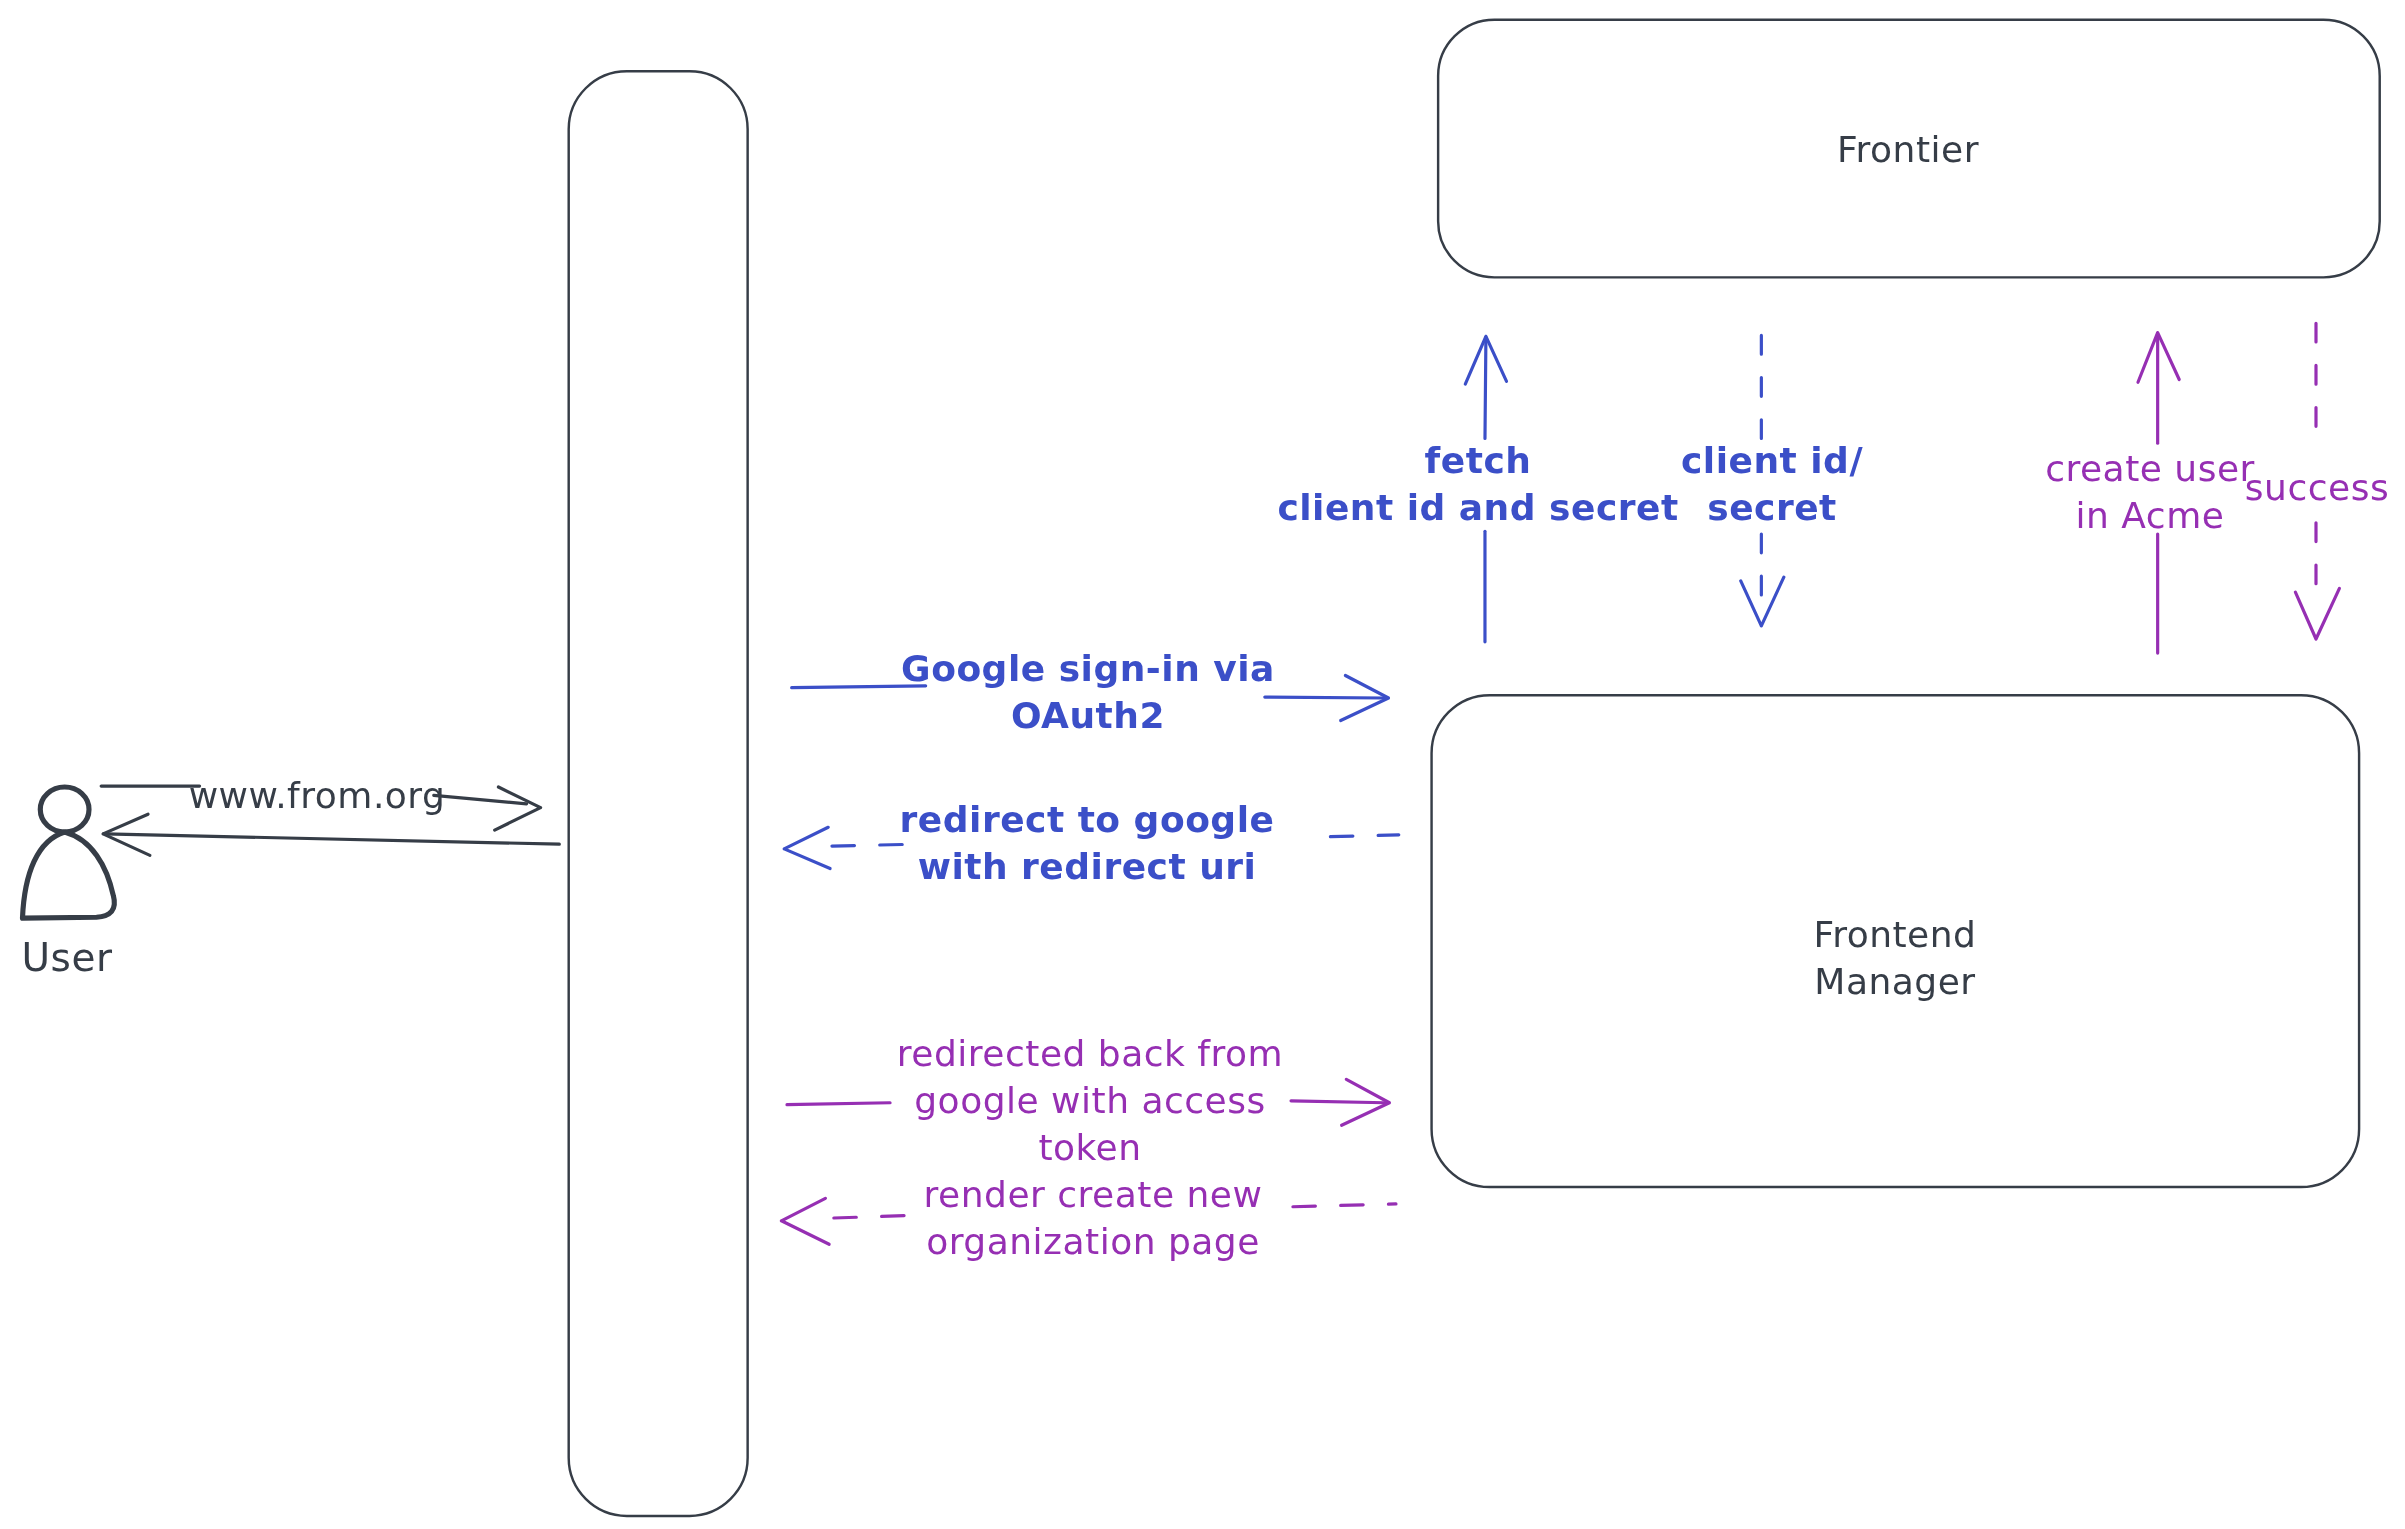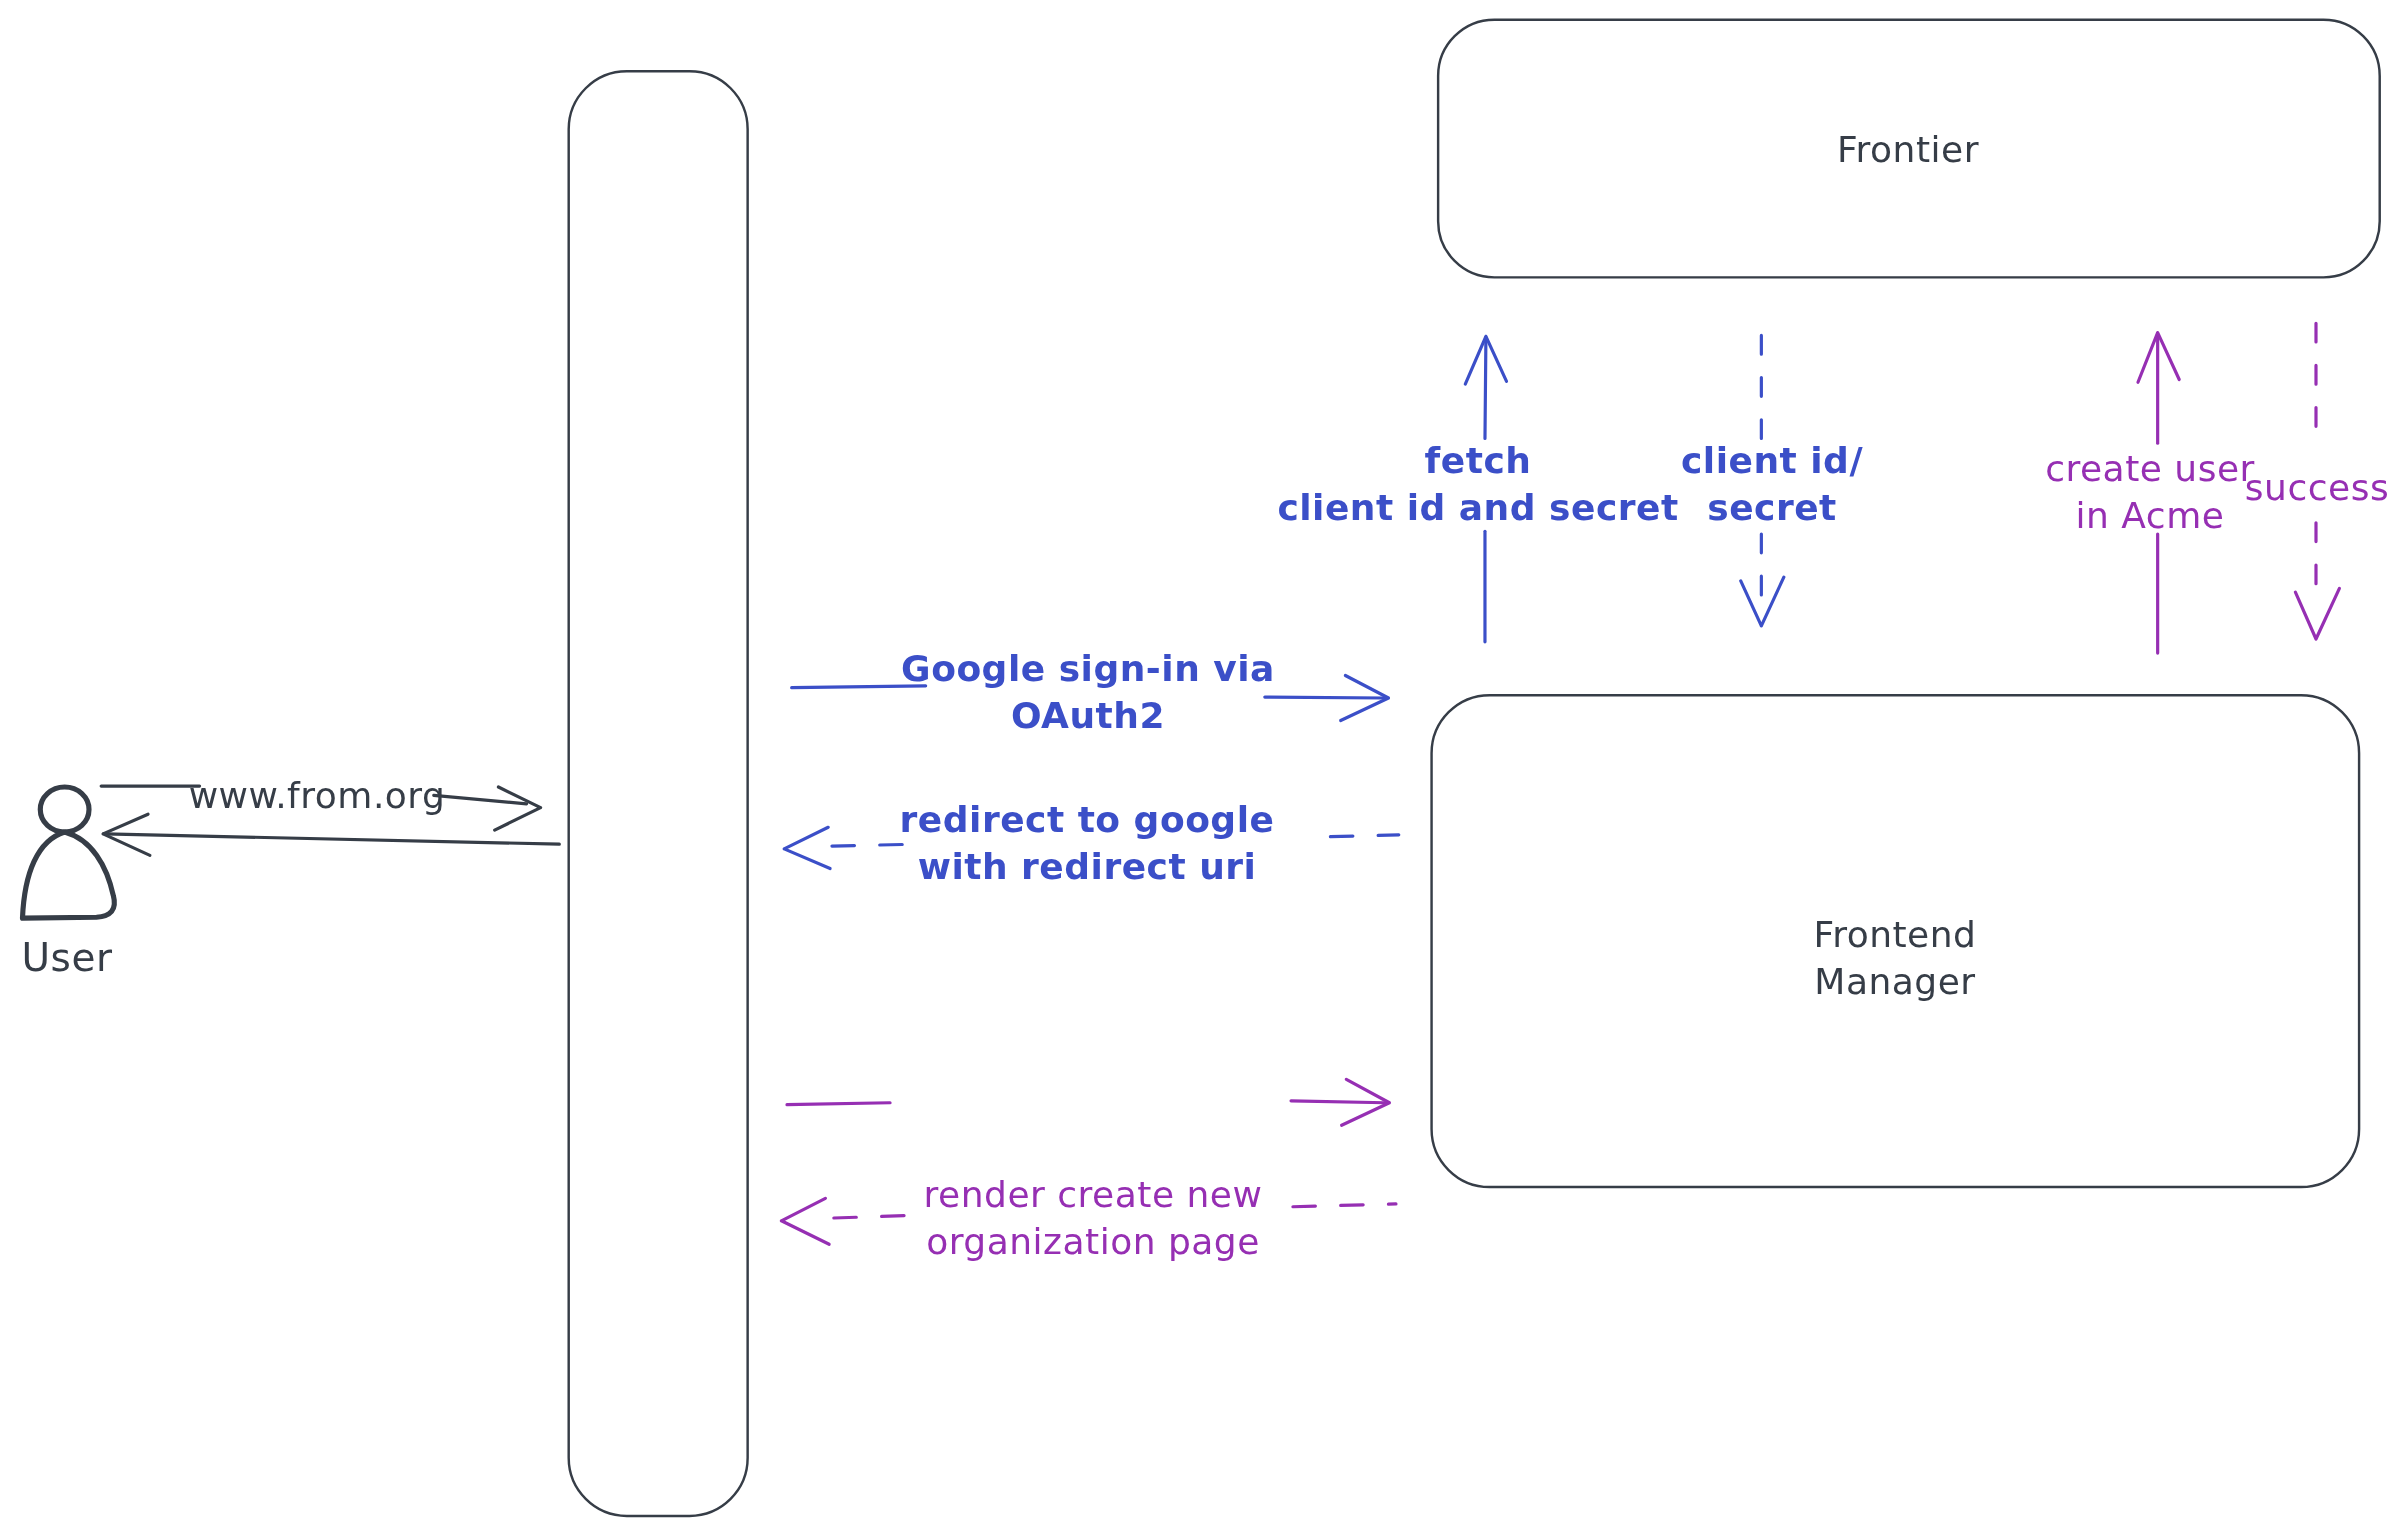--- a/index.html
+++ b/index.html
@@ -125,20 +125,23 @@
 Manager</div>
 
   <div class="lbl c-dark" style="left:317px;top:795px;">www.from.org</div>
 
   <div class="lbl c-blue" style="left:1088px;top:692px;">Google sign-in via
 OAuth2</div>
 
   <div class="lbl c-blue" style="left:1087px;top:843px;">redirect to google
 with redirect uri</div>
 
+  <div class="lbl c-purple" style="left:1090px;top:1100px;">redirected back from
+google with access
+token</div>
 
   <div class="lbl c-purple" style="left:1093px;top:1218px;">render create new
 organization page</div>
 
   <div class="lbl c-blue" style="left:1478px;top:484px;">fetch
 client id and secret</div>
 
   <div class="lbl c-blue" style="left:1772px;top:484px;">client id/
 secret</div>
 

